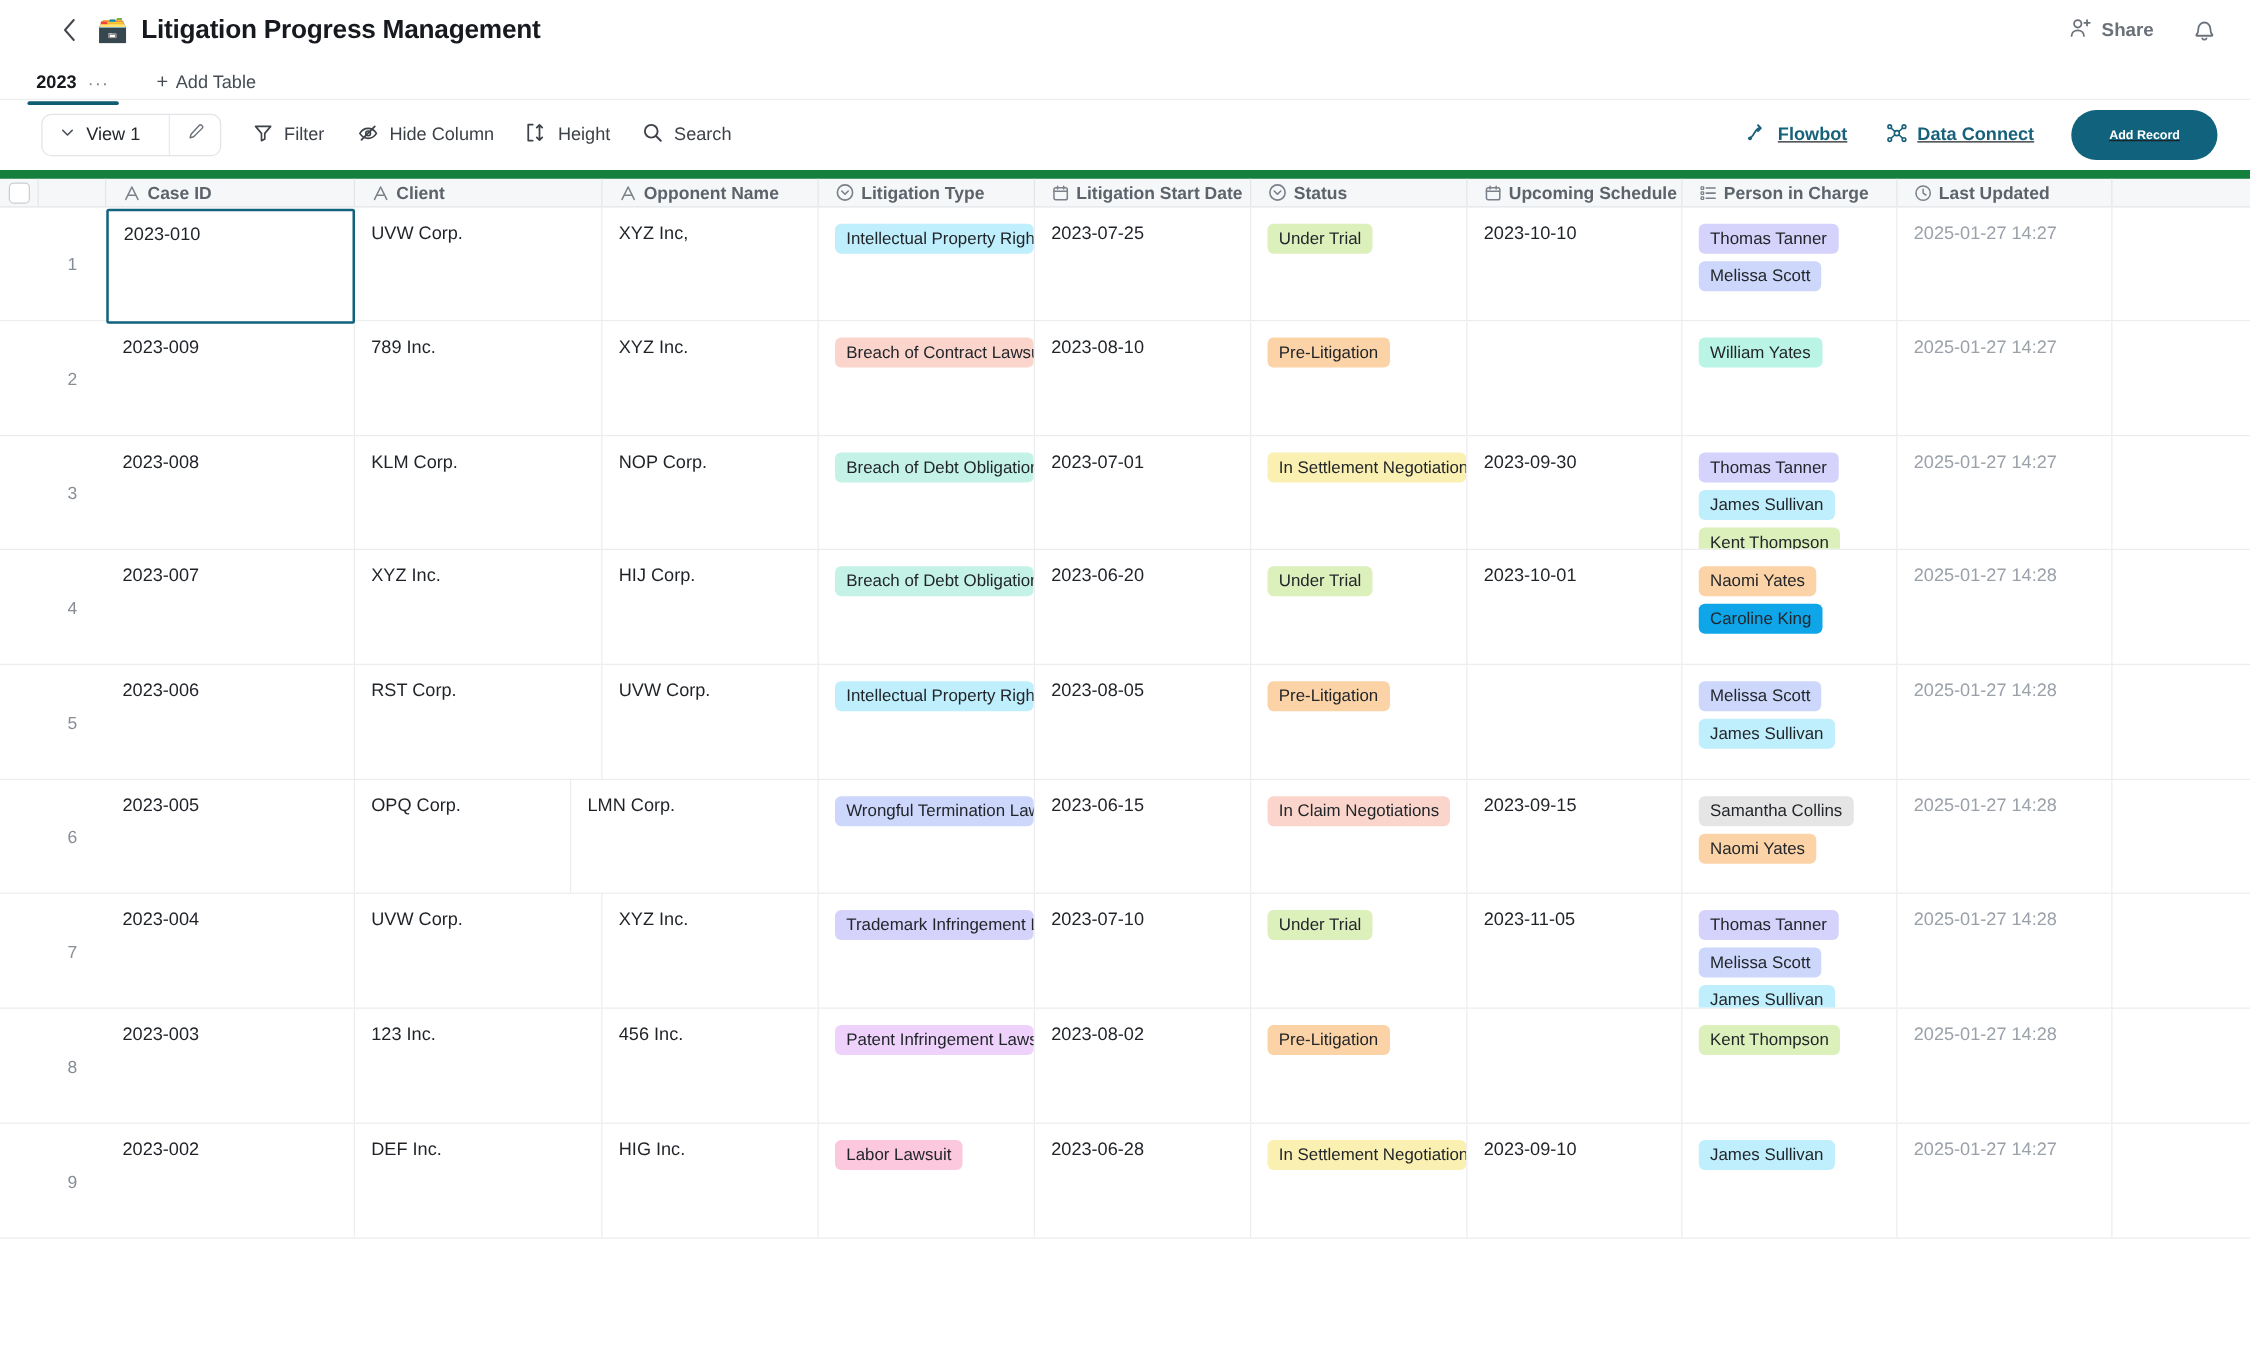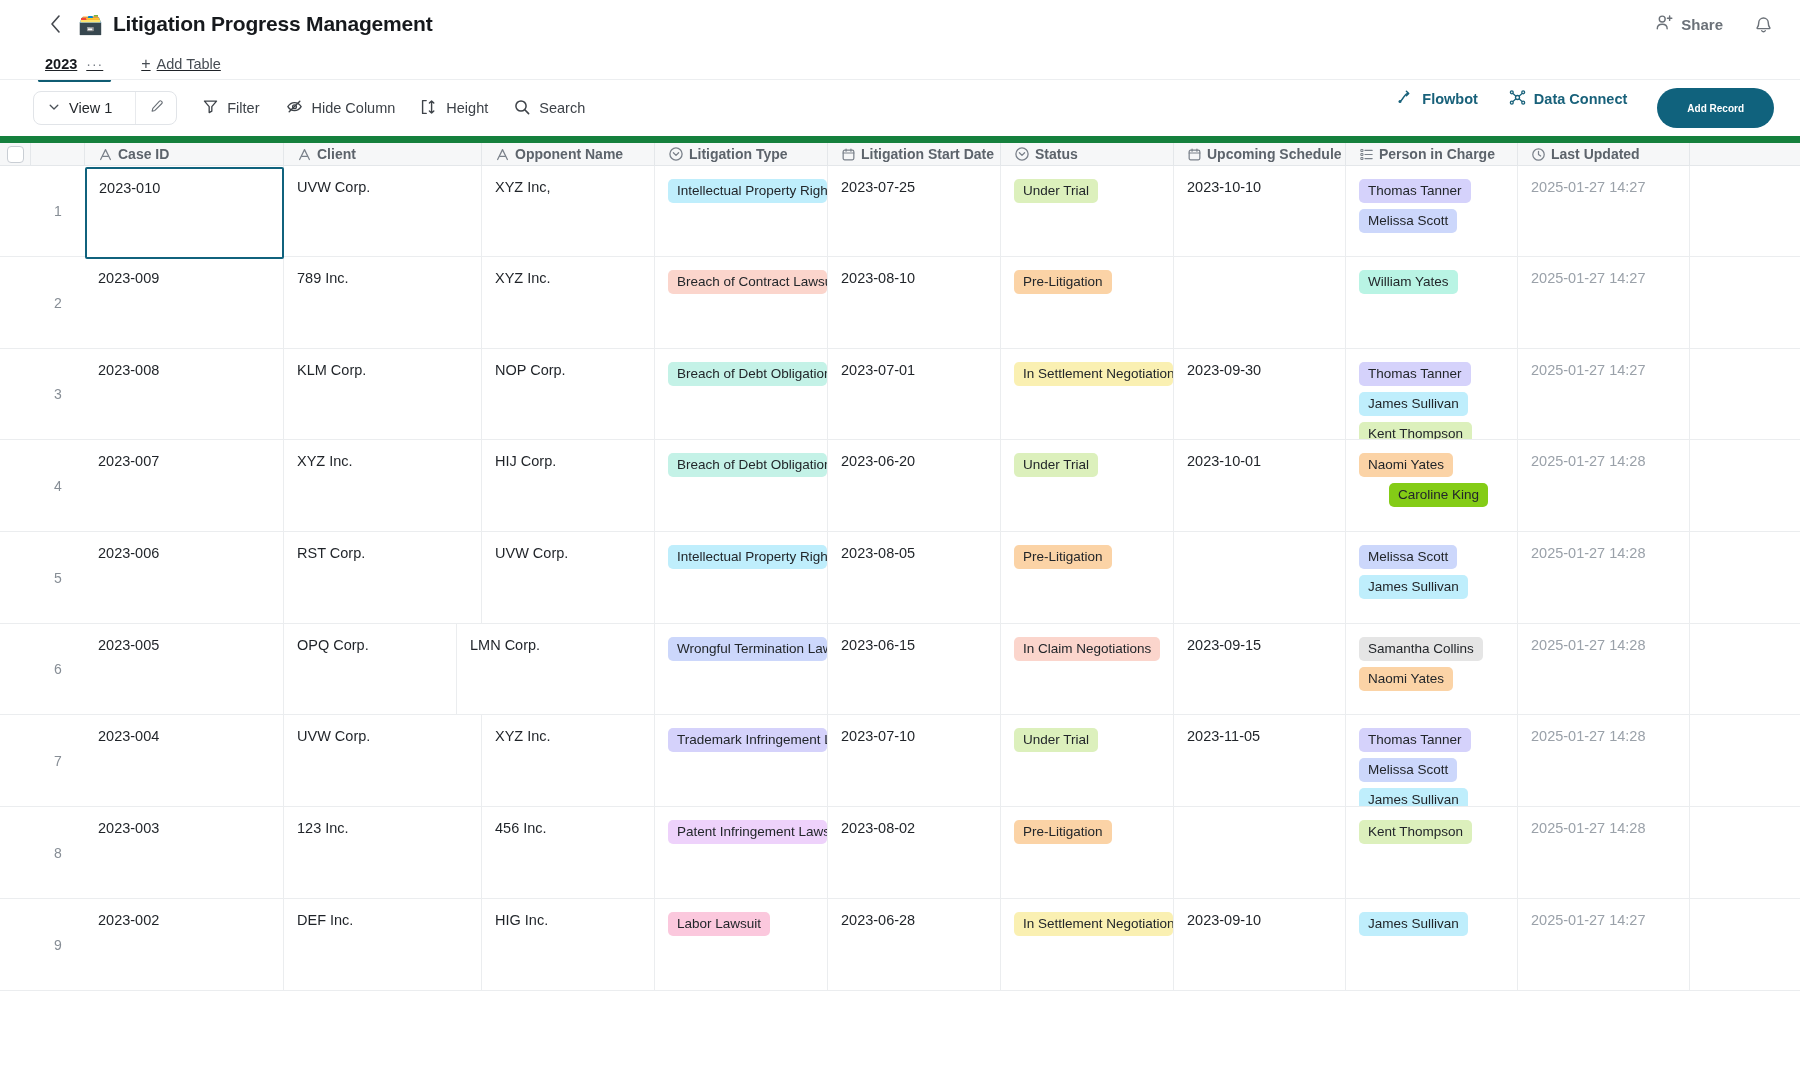--- a/index.html
+++ b/index.html
@@ -35,24 +35,23 @@
   }
   .share-btn {
     display: flex; align-items: center; gap: 7px;
     font-size: 15px; color: #6b7178; font-weight: 600; cursor: pointer;
   }
   .bell { cursor: pointer; color: #6b7178; display:flex; }
 
   
   .tabstrip {
     height: 31px;
-    display: flex; align-items: center;
-    padding-left: 30px;
+    display: flex; align-items: flex-end;
+    padding-left: 14px;
     position: relative;
-    text-decoration: underline;
   }
   .tab {
     position: relative;
     display: flex; align-items: center; gap: 9px;
     padding: 0 16px 0 15px;
     height: 26px;
     cursor: pointer;
   }
   .tab-label { font-size: 14.5px; font-weight: 700; color: #16191d; }
   .tab-dots { font-size: 14px; color: #7b8189; letter-spacing: 1px; line-height: 8px; }
@@ -91,21 +90,21 @@
   .view-pill .vp-label { font-size: 14.5px; color: #23272b; }
   .view-pill .vp-edit {
     width: 41px; display: flex; align-items: center; justify-content: center;
     border-left: 1px solid #e8eaed; cursor: pointer;
   }
   .tool-btn {
     display: flex; align-items: center; gap: 8px;
     margin-left: 25px; cursor: pointer;
     font-size: 14.5px; color: #3d4248;
   }
-  .toolbar-right { margin-left: auto; display: flex; align-items: flex-start; }
+  .toolbar-right { margin-left: auto; display: flex; align-items: center; text-decoration: underline; }
   .tool-link {
     display: flex; align-items: center; gap: 7px;
     margin-left: 30px; cursor: pointer;
     font-size: 14.5px; color: #18617a; font-weight: 600;
   }
   .add-record {
     margin-left: 30px;
     background: #10627d; color: #fff;
     font-size: 10px; font-weight: 700;
     border: none; border-radius: 20px;
@@ -453,21 +452,21 @@
         <div class="cell" style="width: 199px;">2023-007</div>
         <div class="cell" style="width: 198px;">XYZ Inc.</div>
         <div class="cell" style="width: 173px;">HIJ Corp.</div>
         <div class="cell" style="width: 173px;"><span class="tag" style="background: rgb(196, 242, 231);">Breach of Debt Obligation Lawsuit</span></div>
         <div class="cell" style="width: 173px;">2023-06-20</div>
         <div class="cell" style="width: 173px;"><span class="tag" style="background: rgb(220, 240, 188);">Under Trial</span></div>
         <div class="cell" style="width: 172px;">2023-10-01</div>
         <div class="cell" style="width: 172px;">
           <div class="tagwrap">
             <span class="tag" style="background: rgb(251, 211, 166);">Naomi Yates</span>
-            <span class="tag" style="background: #84cc16; margin-left: 30px;">Caroline King</span>
+            <span class="tag" style="background: #0ea5e9;">Caroline King</span>
           </div>
         </div>
         <div class="cell muted" style="width: 172px;">2025-01-27 14:28</div>
       </div>
       <div class="grow" style="height: 92px;">
         <div class="cell" style="width: 31px; border-right: none;"></div>
         <div class="cell rownum" style="width: 54px;">5</div>
         <div class="cell" style="width: 199px;">2023-006</div>
         <div class="cell" style="width: 198px;">RST Corp.</div>
         <div class="cell" style="width: 173px;">UVW Corp.</div>

